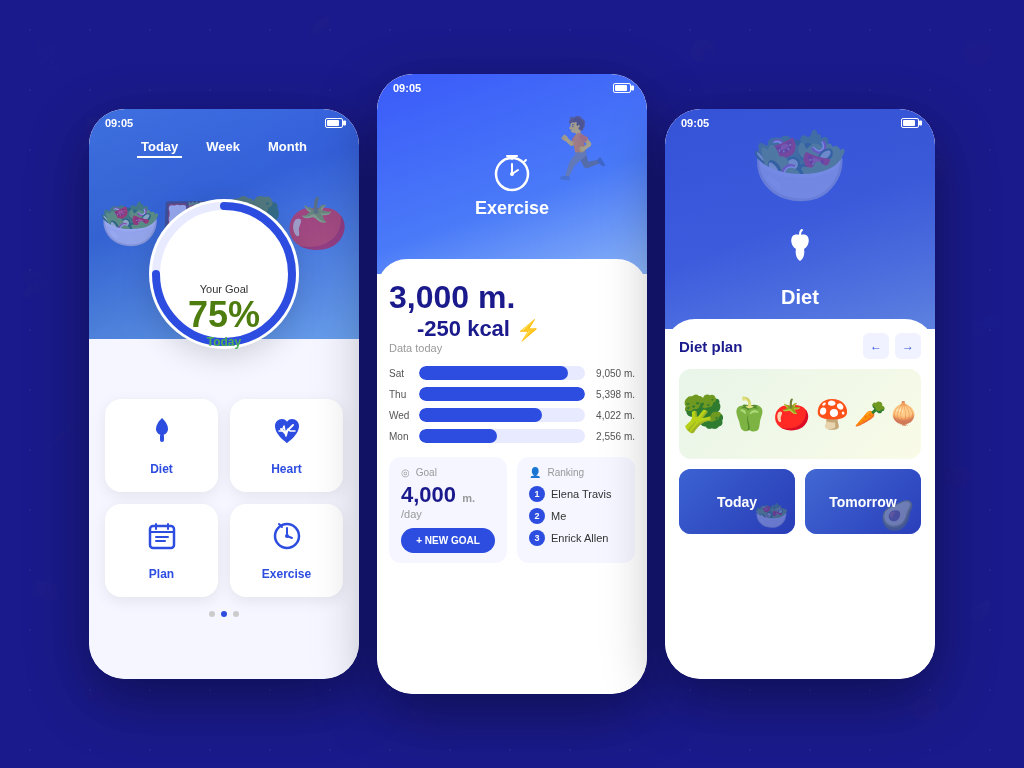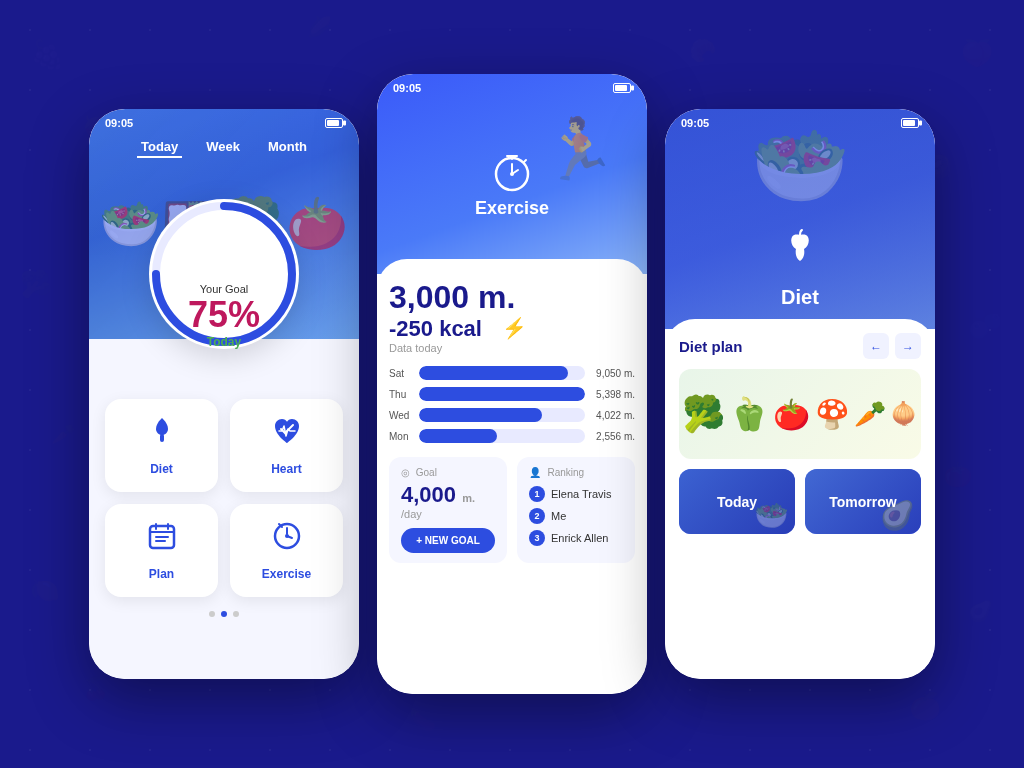--- a/index.html
+++ b/index.html
@@ -197,21 +197,21 @@
     .goal-label {
       font-size: 11px;
       color: #333;
       font-weight: 500;
       margin-bottom: 2px;
     }
 
     .goal-percent {
       font-size: 36px;
       font-weight: 800;
-      color: #be185d;
+      color: #4d7c0f;
       line-height: 1;
     }
 
     .goal-today {
       font-size: 12px;
       color: #4caf50;
       font-weight: 600;
       margin-top: 2px;
     }
 
@@ -325,22 +325,23 @@
       font-size: 32px;
       font-weight: 800;
       color: #1a1a8c;
     }
 
     .exercise-calories {
       font-size: 22px;
       font-weight: 700;
       color: #1a1a8c;
       display: flex;
-      align-items: flex-start;
-      gap: 20px;
+      align-items: flex-end;
+      gap: 6px;
+      margin-left: 28px;
     }
 
     .lightning {
       color: #2d4de0;
       font-size: 20px;
     }
 
     .data-today-label {
       font-size: 11px;
       color: #999;

